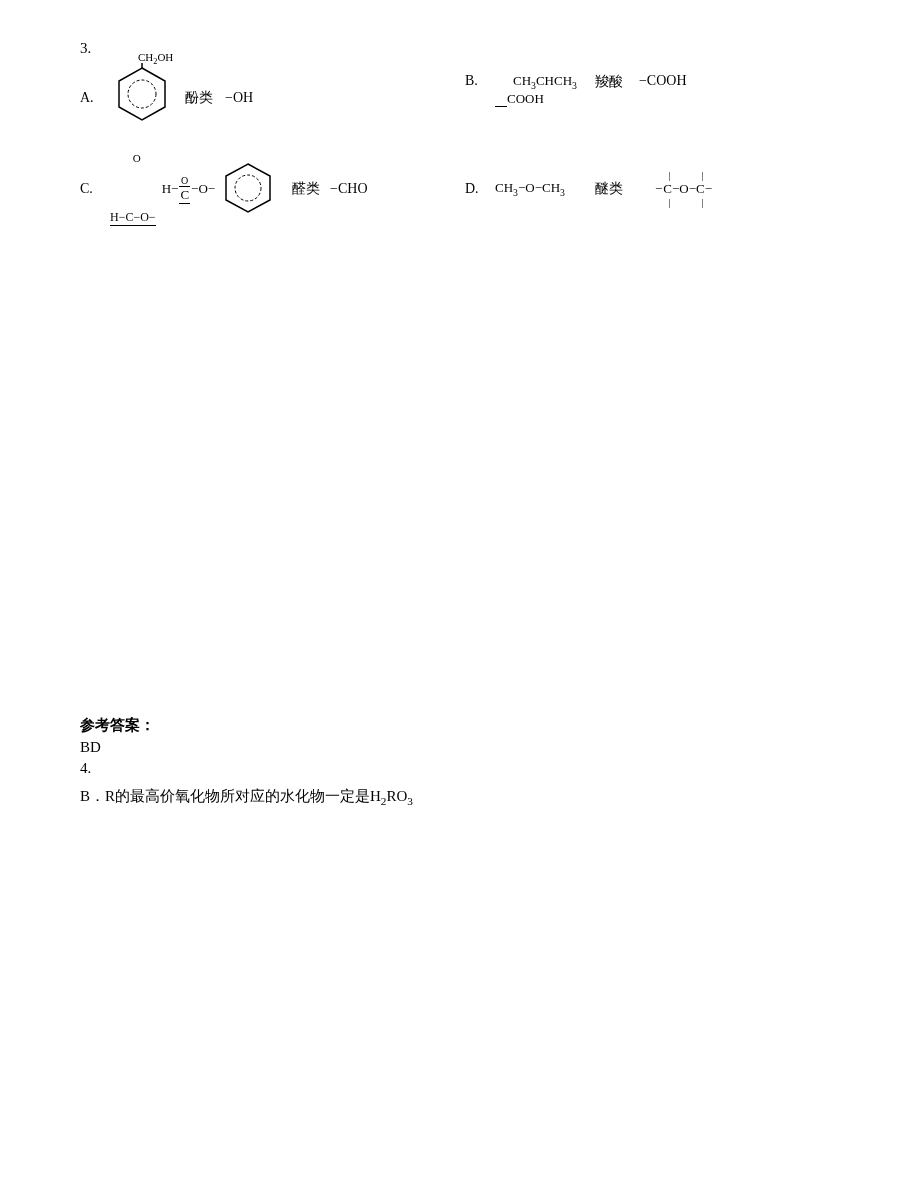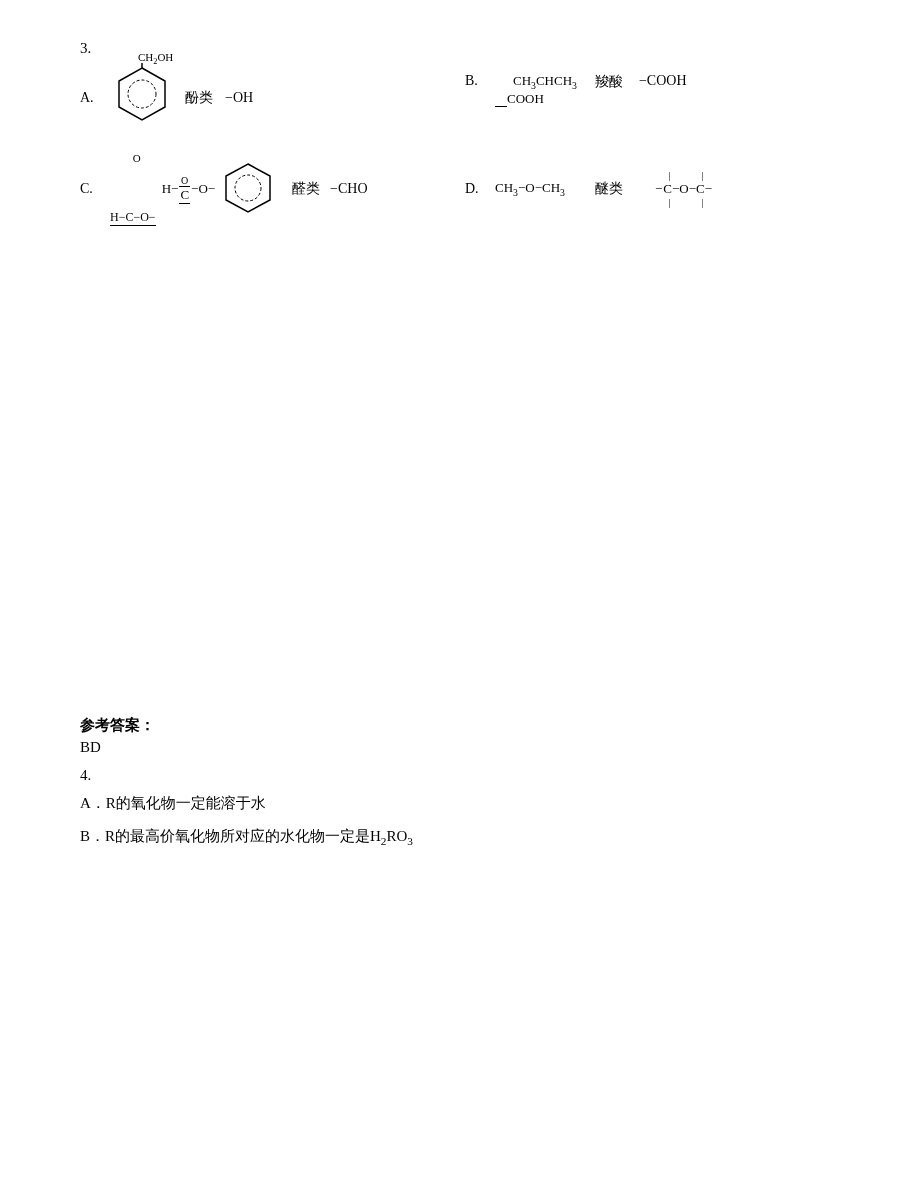--- a/index.html
+++ b/index.html
@@ -40,21 +40,21 @@
     sub { font-size: 0.75em; vertical-align: sub; }
 
     .reference-answer {
       margin-top: 60px;
       font-weight: bold;
       font-size: 15px;
       margin-bottom: 4px;
     }
     .answer-text {
       font-size: 15px;
-      margin-bottom: 11px;
+      margin-bottom: 4px;
     }
     .next-question-number {
       font-size: 15px;
       margin-bottom: 6px;
     }
     .next-question-text {
       font-size: 15px;
       margin-bottom: 8px;
       line-height: 1.8;
     }
@@ -172,15 +172,14 @@
   </div>
 </div>
 
 <div style="height: 400px;"></div>
 
 <div>
   <div class="reference-answer">参考答案：</div>
   <div class="answer-text">BD</div>
 
   <div class="next-question-number">4.</div>
-  <div class="next-option">A．R的氧化物一定能溶于水</div>
   <div class="next-option">B．R的最高价氧化物所对应的水化物一定是H<sub>2</sub>RO<sub>3</sub></div>
 </div>
 
 </body></html>

